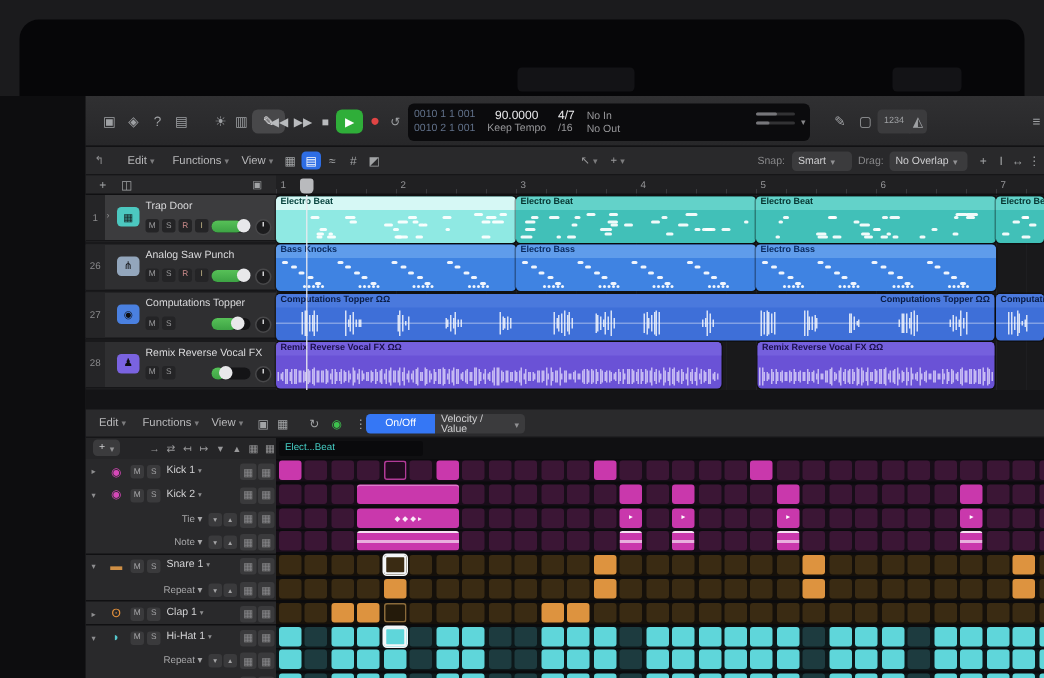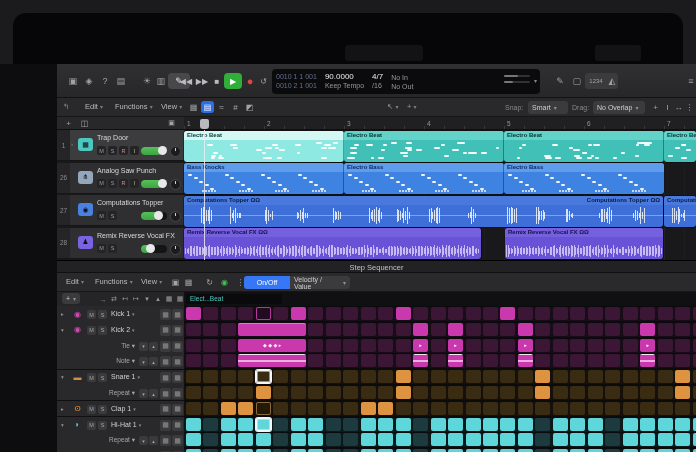--- a/index.html
+++ b/index.html
@@ -122,21 +122,21 @@
       <div class="tr-btn" style="left:154px;width:12px;">■</div>
       <div class="tr-btn" id="play-btn" style="left:167px;">▶</div>
       <div class="tr-btn" id="rec-btn" style="left:187px;width:12px;">●</div>
       <div class="tr-btn" style="left:200px;width:13px;color:#9fa1a4;">↺</div>
 
       <div id="lcd">
         <div class="lcd-sec">
           <div class="loc">0010 1 1 001</div>
           <div class="loc">0010 2 1 001</div>
         </div>
-        <div class="lcd-sec" style="text-align:left;">
+        <div class="lcd-sec" style="text-align:center;">
           <div class="lcd-main">90.0000</div>
           <div class="lcd-grey">Keep Tempo</div>
         </div>
         <div class="lcd-sec">
           <div class="lcd-main">4/7</div>
           <div class="lcd-grey">/16</div>
         </div>
         <div class="lcd-sec">
           <div class="lcd-grey" style="padding-top:1px;">No In</div>
           <div class="lcd-grey">No Out</div>
@@ -945,21 +945,20 @@
               <div class="dline" style="left: 151px; top: 11.2502px; height: 5.49954px;"></div>
               <div class="dline" style="left: 152.5px; top: 8.45109px; height: 11.0978px;"></div>
               <div class="dline" style="left: 154px; top: 9.12596px; height: 9.74809px;"></div>
               <div class="dline" style="left: 155.5px; top: 11.3631px; height: 5.27377px;"></div>
             </div>
           </div>
         </div>
     </div>
 
     <div id="seq">
-      <div id="seq-title">Step Sequencer</div>
       <div id="seq-toolbar">
         <div class="menu-lbl" style="left:9px;"><span>Edit</span> <span class="car">▾</span></div>
         <div class="menu-lbl" style="left:38px;"><span>Functions</span> <span class="car">▾</span></div>
         <div class="menu-lbl" style="left:84px;"><span>View</span> <span class="car">▾</span></div>
         <div class="tb-ico" style="left:112px;">▣</div>
         <div class="tb-ico" style="left:125px;">▦</div>
         <div class="tb-ico" style="left:146px;">↻</div>
         <div class="tb-ico" style="left:161px;color:#3ec24e;">◉</div>
         <div class="tb-ico" style="left:177px;">⋮</div>
         <div class="drop" style="left:187px;width:46px;background:#3577f5;color:#fff;justify-content:center;border-radius:3px 0 0 3px;">

